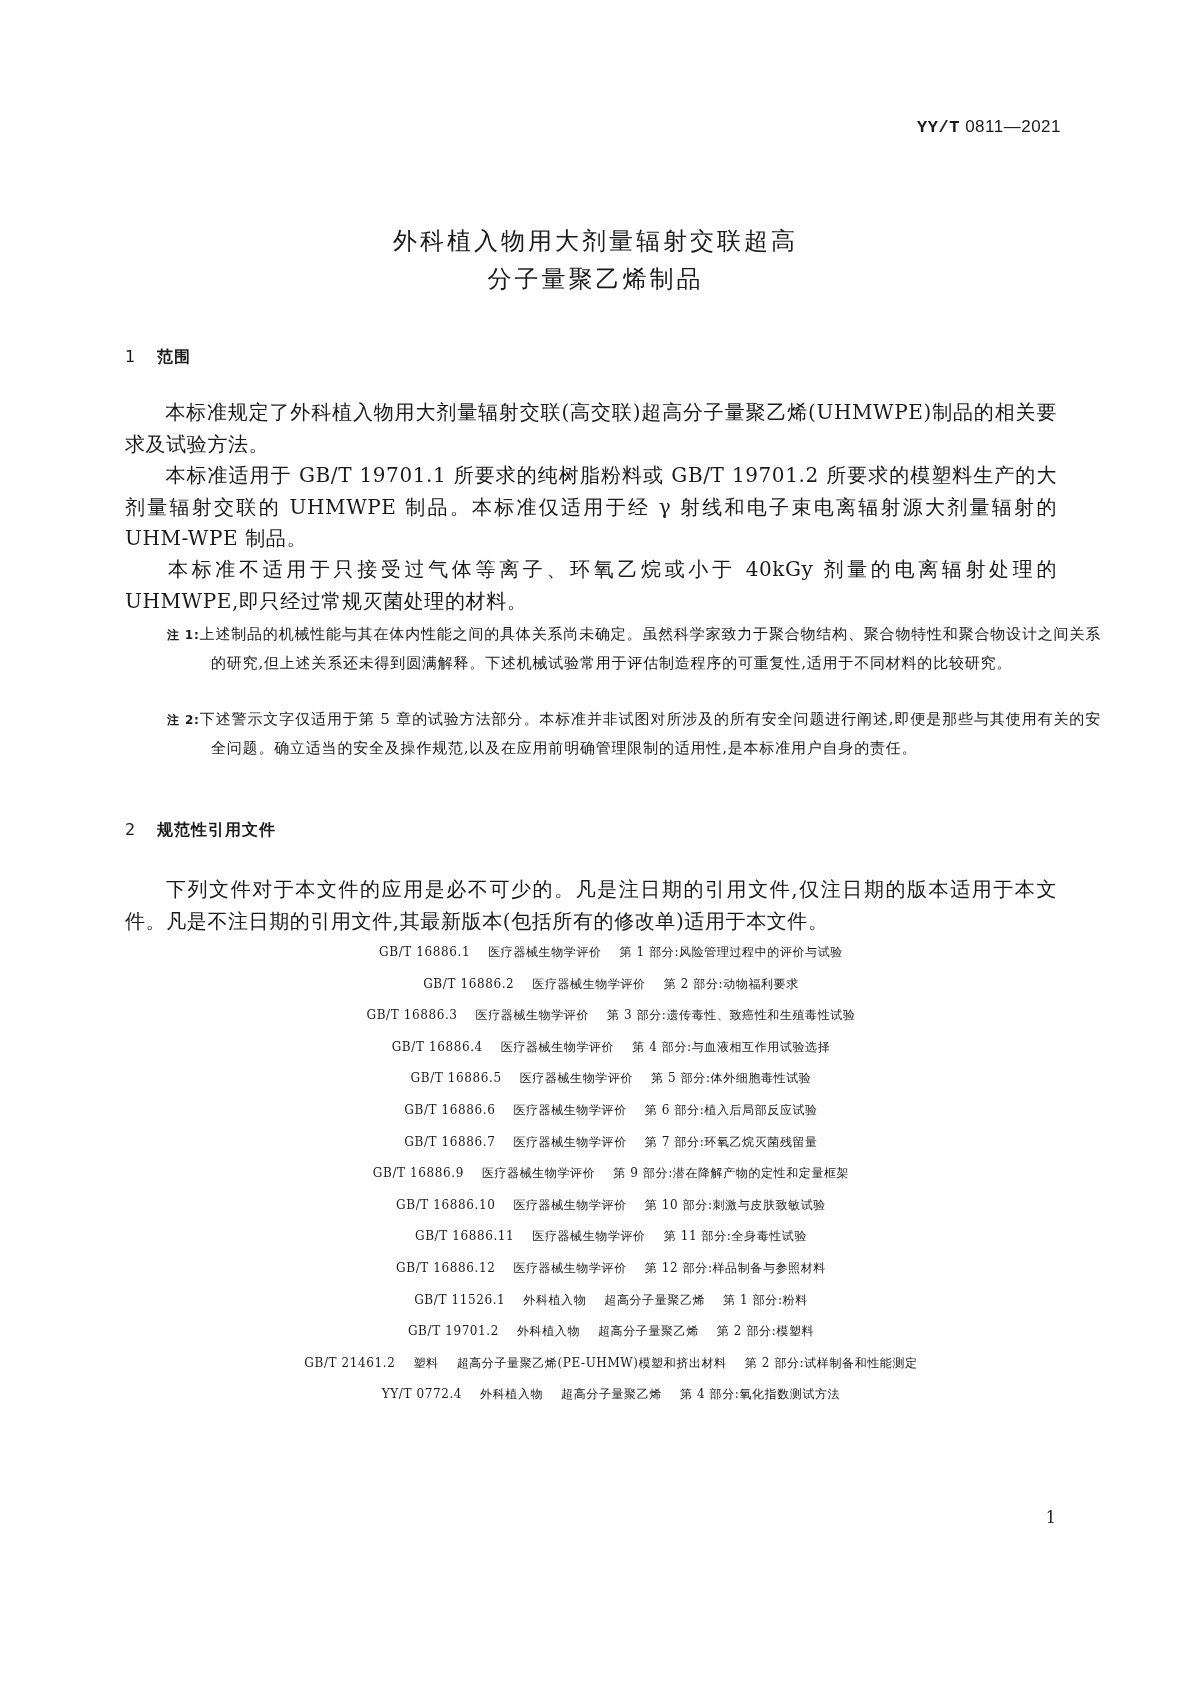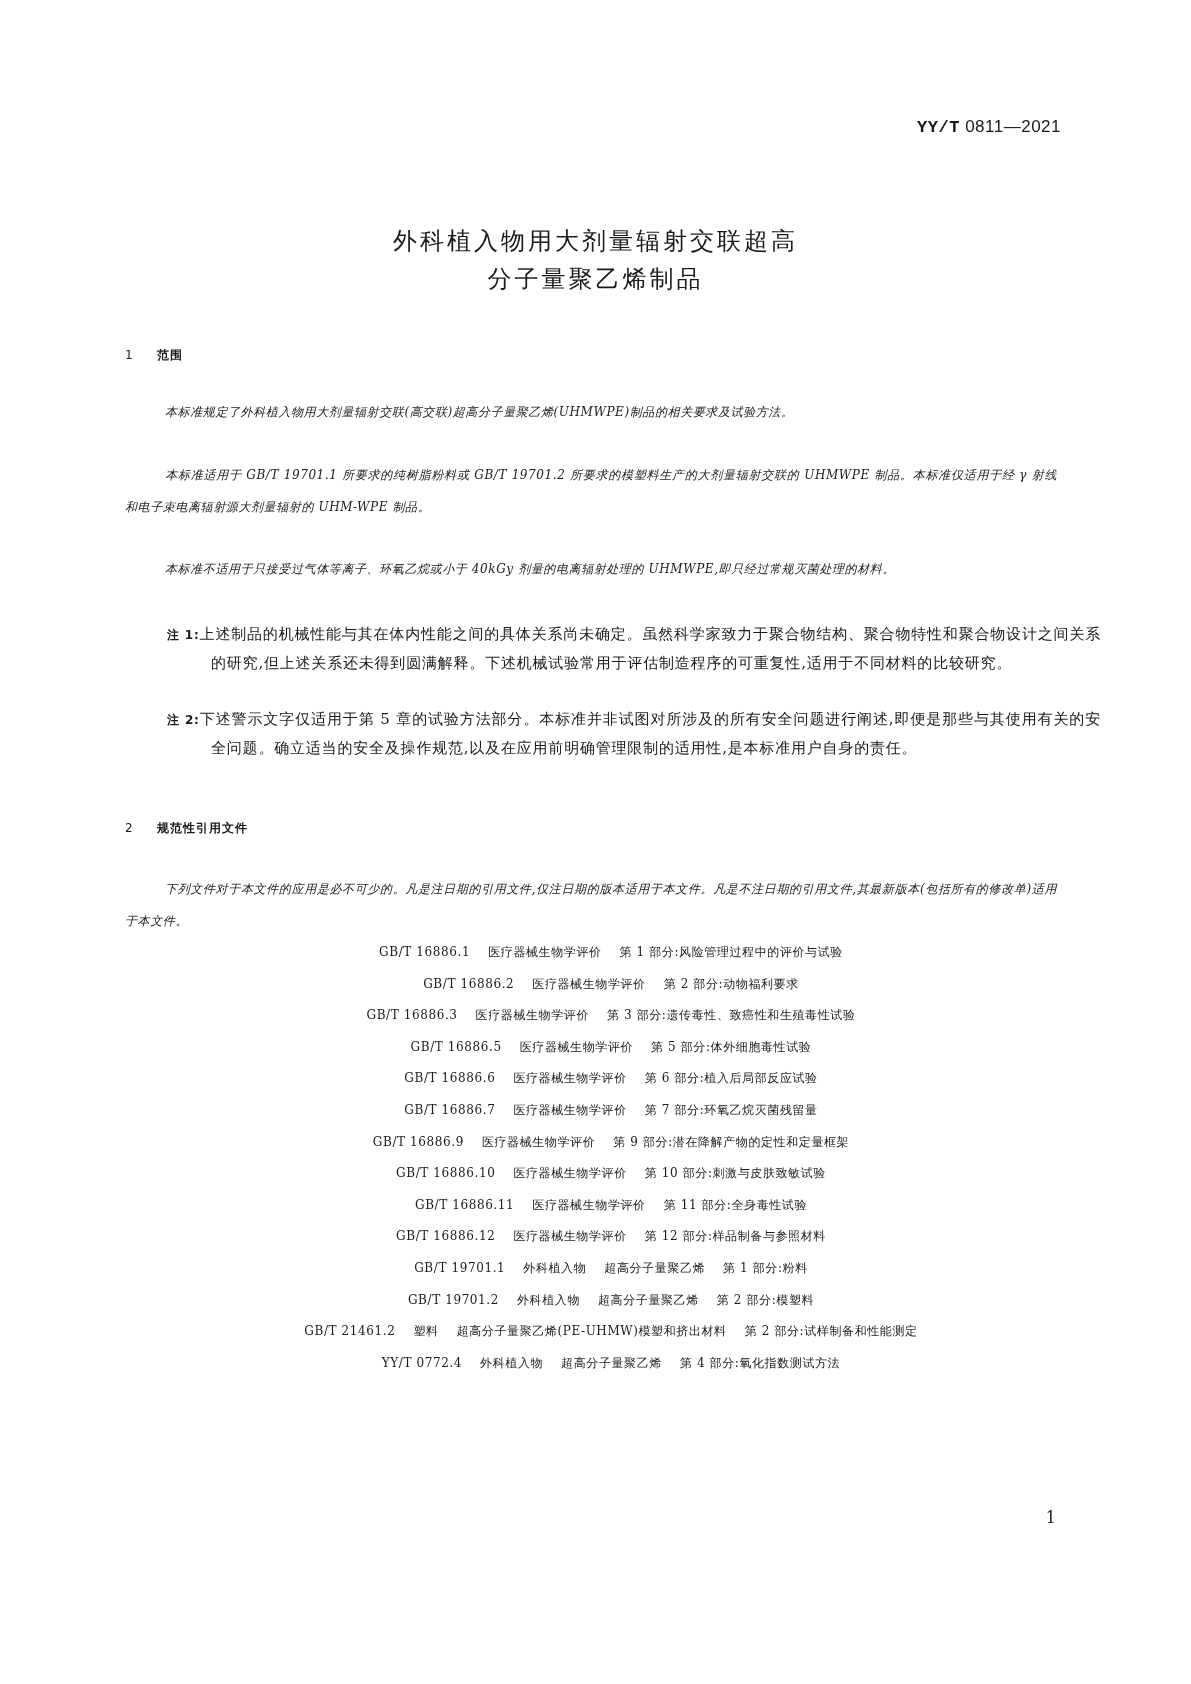--- a/index.html
+++ b/index.html
@@ -15,28 +15,27 @@
   }
   .std-code b { font-family: Liberation Mono, monospace; font-weight: bold; }
   .title {
     position: absolute; top: 222px; left: 0; width: 1191px; text-align: center;
     font-family: "DejaVu Sans", "Liberation Sans", sans-serif;
     font-size: 24px; line-height: 38px; letter-spacing: 3px; font-weight: 500;
   }
   .h {
     position: absolute; left: 125px;
     font-family: "DejaVu Sans", "Liberation Sans", sans-serif;
-    font-size: 12px; font-weight: bold; letter-spacing: 1px;
+    font-size: 16px; font-weight: bold; letter-spacing: 1px;
   }
   .h .num { display: inline-block; width: 32px; font-weight: normal; }
   .p {
     position: absolute; left: 125px; width: 932px;
-    font-size: 12px; line-height: 31.5px; letter-spacing: 0.6px;
+    font-size: 20px; line-height: 31.5px; letter-spacing: 0.6px;
     text-align: justify;
-    font-style: italic;
   }
   .p .indent { display: inline-block; width: 40px; }
   .note {
     position: absolute; left: 167px; width: 890px;
     font-size: 15px; line-height: 28px; letter-spacing: 0.8px;
     padding-left: 44px; text-indent: -44px; text-align: justify;
   }
   .note .lbl {
     font-family: "DejaVu Sans", sans-serif; font-weight: bold; font-size: 12px;
   }
@@ -83,26 +82,27 @@
 <div class="h" style="top:820px;">
   <span class="num">2</span><span>规范性引用文件</span>
 </div>
 
 <div class="p" style="top:874px;"><span class="indent"></span><span>下列文件对于本文件的应用是必不可少的。凡是注日期的引用文件,仅注日期的版本适用于本文件。凡是不注日期的引用文件,其最新版本(包括所有的修改单)适用于本文件。</span></div>
 
 <div class="refs">
   <div class="ref"><span>GB/T 16886.1</span><span class="gap"></span><span>医疗器械生物学评价</span><span class="gap"></span><span>第 1 部分:风险管理过程中的评价与试验</span></div>
   <div class="ref"><span>GB/T 16886.2</span><span class="gap"></span><span>医疗器械生物学评价</span><span class="gap"></span><span>第 2 部分:动物福利要求</span></div>
   <div class="ref"><span>GB/T 16886.3</span><span class="gap"></span><span>医疗器械生物学评价</span><span class="gap"></span><span>第 3 部分:遗传毒性、致癌性和生殖毒性试验</span></div>
+  <div class="ref"><span>GB/T 16886.4</span><span class="gap"></span><span>医疗器械生物学评价</span><span class="gap"></span><span>第 4 部分:与血液相互作用试验选择</span></div>
   <div class="ref"><span>GB/T 16886.5</span><span class="gap"></span><span>医疗器械生物学评价</span><span class="gap"></span><span>第 5 部分:体外细胞毒性试验</span></div>
   <div class="ref"><span>GB/T 16886.6</span><span class="gap"></span><span>医疗器械生物学评价</span><span class="gap"></span><span>第 6 部分:植入后局部反应试验</span></div>
   <div class="ref"><span>GB/T 16886.7</span><span class="gap"></span><span>医疗器械生物学评价</span><span class="gap"></span><span>第 7 部分:环氧乙烷灭菌残留量</span></div>
   <div class="ref"><span>GB/T 16886.9</span><span class="gap"></span><span>医疗器械生物学评价</span><span class="gap"></span><span>第 9 部分:潜在降解产物的定性和定量框架</span></div>
   <div class="ref"><span>GB/T 16886.10</span><span class="gap"></span><span>医疗器械生物学评价</span><span class="gap"></span><span>第 10 部分:刺激与皮肤致敏试验</span></div>
   <div class="ref"><span>GB/T 16886.11</span><span class="gap"></span><span>医疗器械生物学评价</span><span class="gap"></span><span>第 11 部分:全身毒性试验</span></div>
   <div class="ref"><span>GB/T 16886.12</span><span class="gap"></span><span>医疗器械生物学评价</span><span class="gap"></span><span>第 12 部分:样品制备与参照材料</span></div>
-  <div class="ref"><span>GB/T 19701.1</span><span class="gap"></span><span>外科植入物</span><span class="gap"></span><span>超高分子量聚乙烯</span><span class="gap"></span><span>第 1 部分:粉料</span></div>
+  <div class="ref"><span>GB/T 11526.1</span><span class="gap"></span><span>外科植入物</span><span class="gap"></span><span>超高分子量聚乙烯</span><span class="gap"></span><span>第 1 部分:粉料</span></div>
   <div class="ref"><span>GB/T 19701.2</span><span class="gap"></span><span>外科植入物</span><span class="gap"></span><span>超高分子量聚乙烯</span><span class="gap"></span><span>第 2 部分:模塑料</span></div>
   <div class="ref wrap"><span class="first"><span>GB/T 21461.2</span></span><span class="gap"></span><span>塑料</span><span class="gap"></span><span>超高分子量聚乙烯(PE-UHMW)模塑和挤出材料</span><span class="gap"></span><span>第 2 部分:试样制备和性能测定</span></div>
   <div class="ref"><span>YY/T 0772.4</span><span class="gap"></span><span>外科植入物</span><span class="gap"></span><span>超高分子量聚乙烯</span><span class="gap"></span><span>第 4 部分:氧化指数测试方法</span></div>
 </div>
 
 <div class="page-num">1</div>
 
 </body></html>

